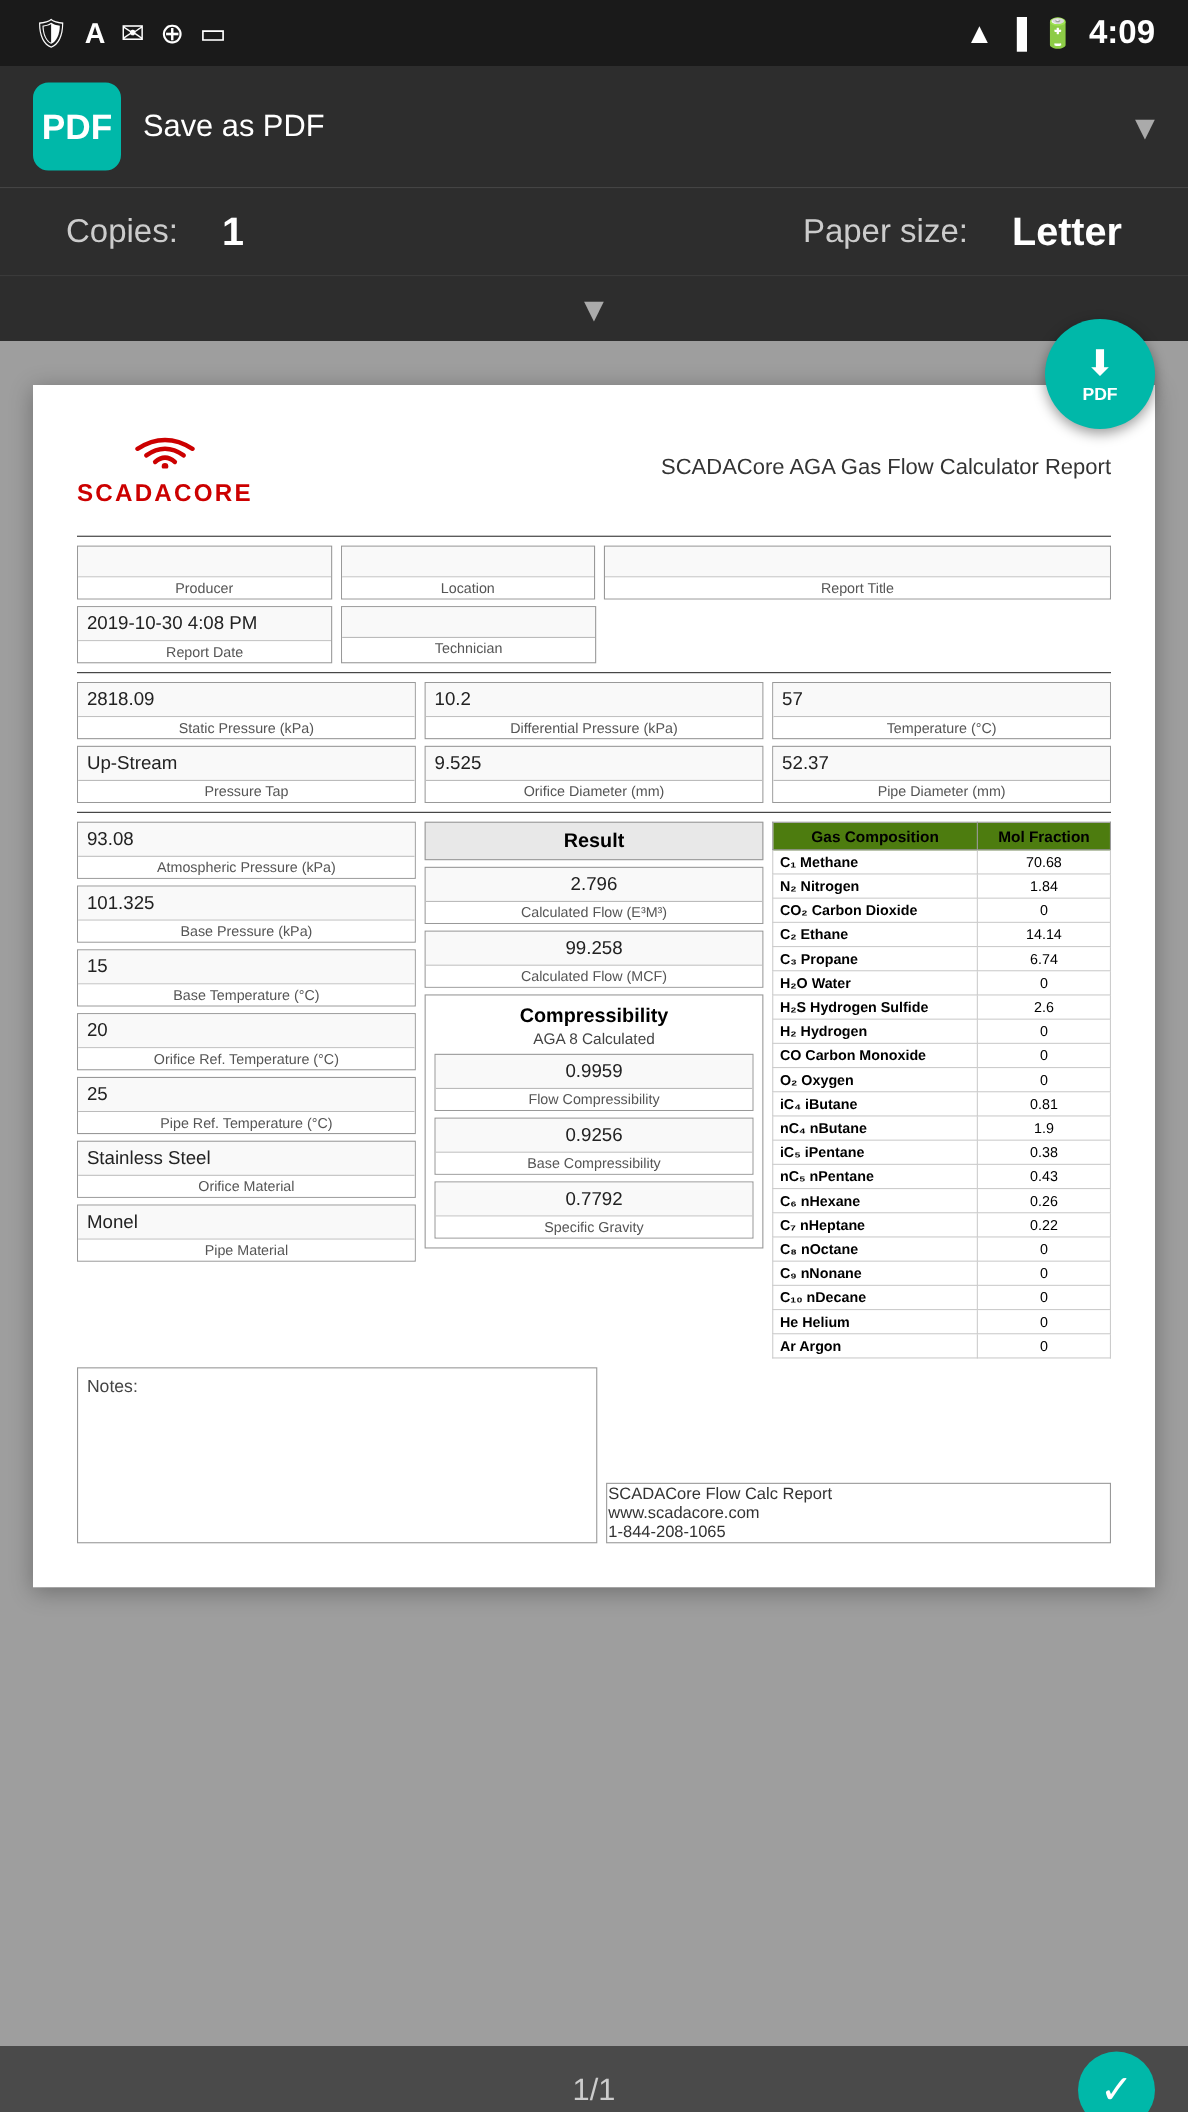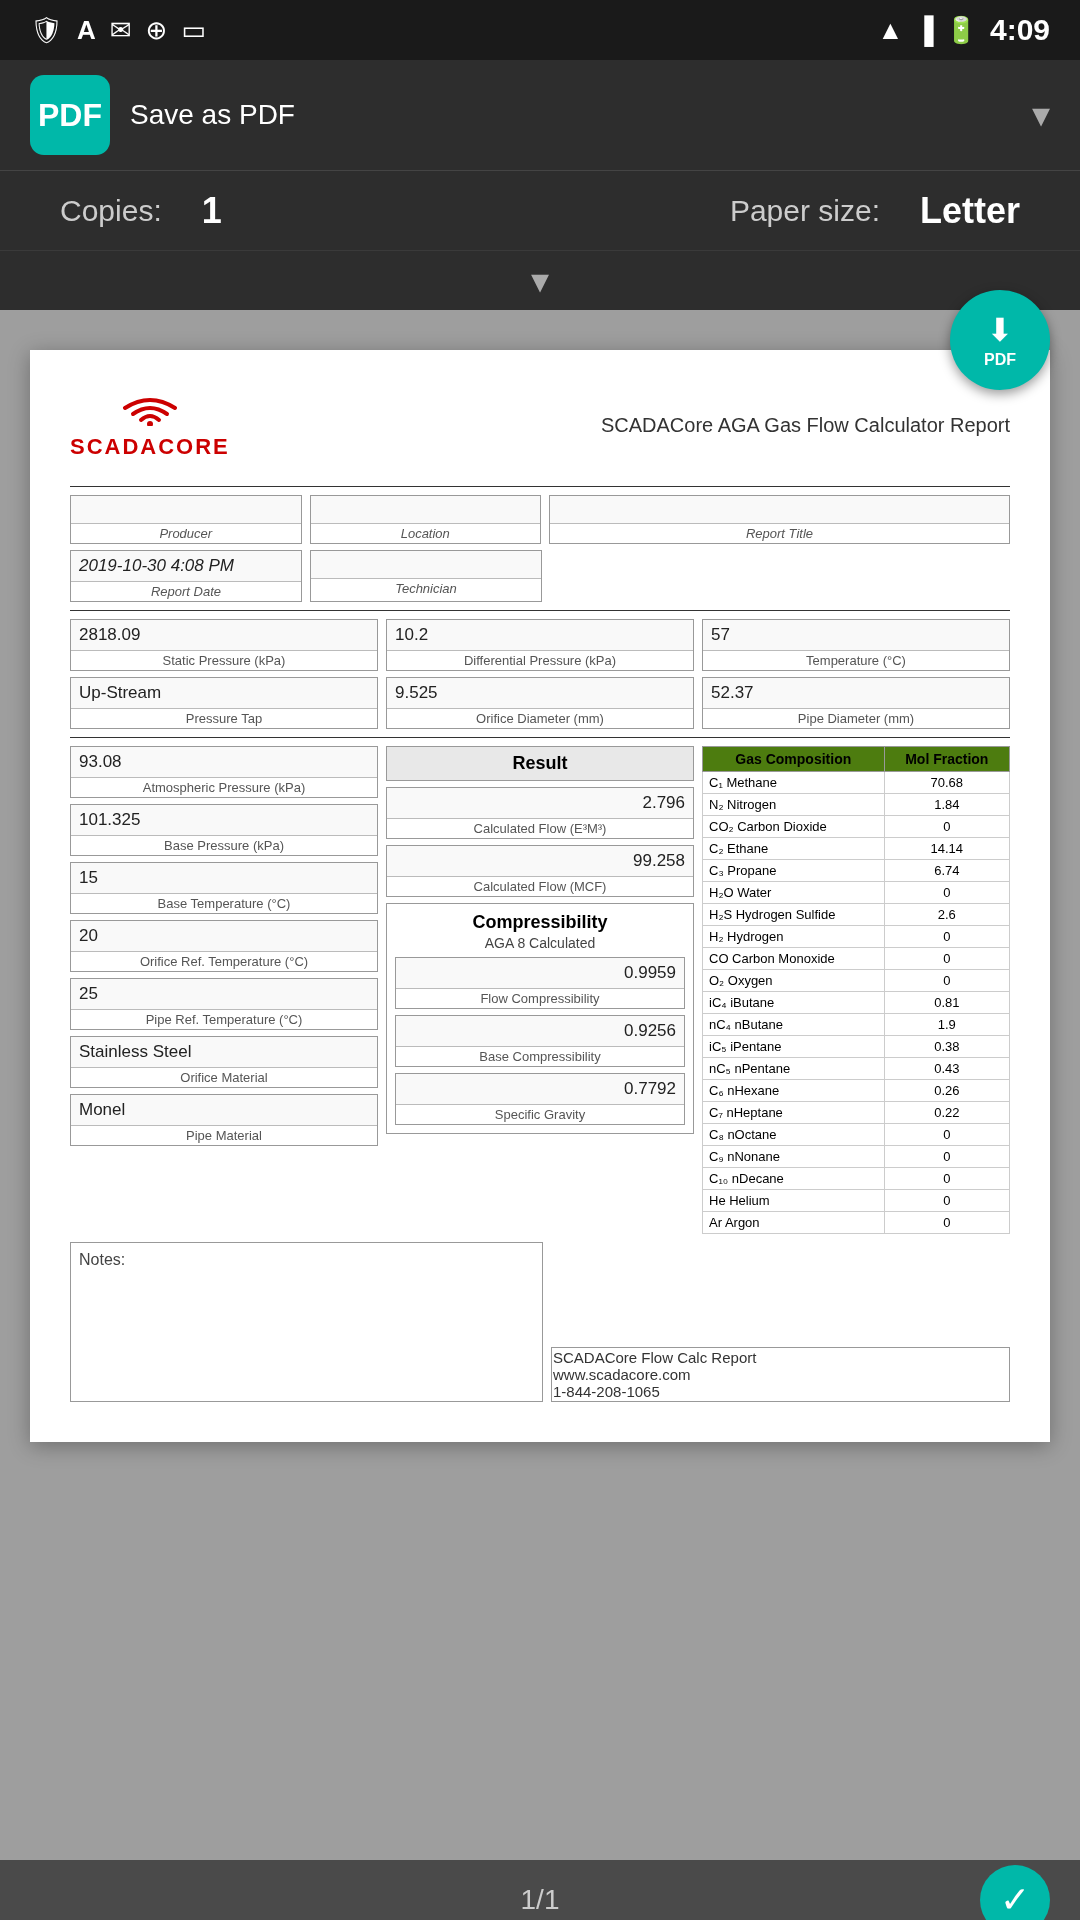--- a/index.html
+++ b/index.html
@@ -186,21 +186,20 @@
     .report-title-text {
       font-size: 20px;
       color: #333;
     }
 
     
     .field-row {
       display: flex;
       gap: 8px;
       margin-bottom: 6px;
-      font-style: italic;
     }
     .field-box {
       border: 1px solid #999;
       display: flex;
       flex-direction: column;
       overflow: hidden;
     }
     .field-value {
       padding: 5px 8px;
       font-size: 17px;
@@ -257,21 +256,21 @@
       display: flex;
       flex-direction: column;
       overflow: hidden;
     }
     .calc-value {
       padding: 5px 8px;
       font-size: 17px;
       color: #222;
       background: #f9f9f9;
       border-bottom: 1px solid #bbb;
-      text-align: right;
+      text-align: center;
     }
     .calc-label {
       padding: 2px 8px;
       font-size: 13px;
       color: #555;
       background: white;
       text-align: center;
     }
     .compress-section {
       border: 1px solid #999;
@@ -303,20 +302,21 @@
       font-weight: bold;
       font-size: 14px;
     }
     .gas-table td {
       border: 1px solid #ccc;
       padding: 3px 6px;
       font-size: 13px;
     }
     .gas-table td:first-child {
       text-align: left;
+      font-weight: bold;
     }
     .gas-table td:last-child {
       text-align: center;
     }
 
     
     .bottom-section {
       display: flex;
       gap: 8px;
       margin-top: 8px;

